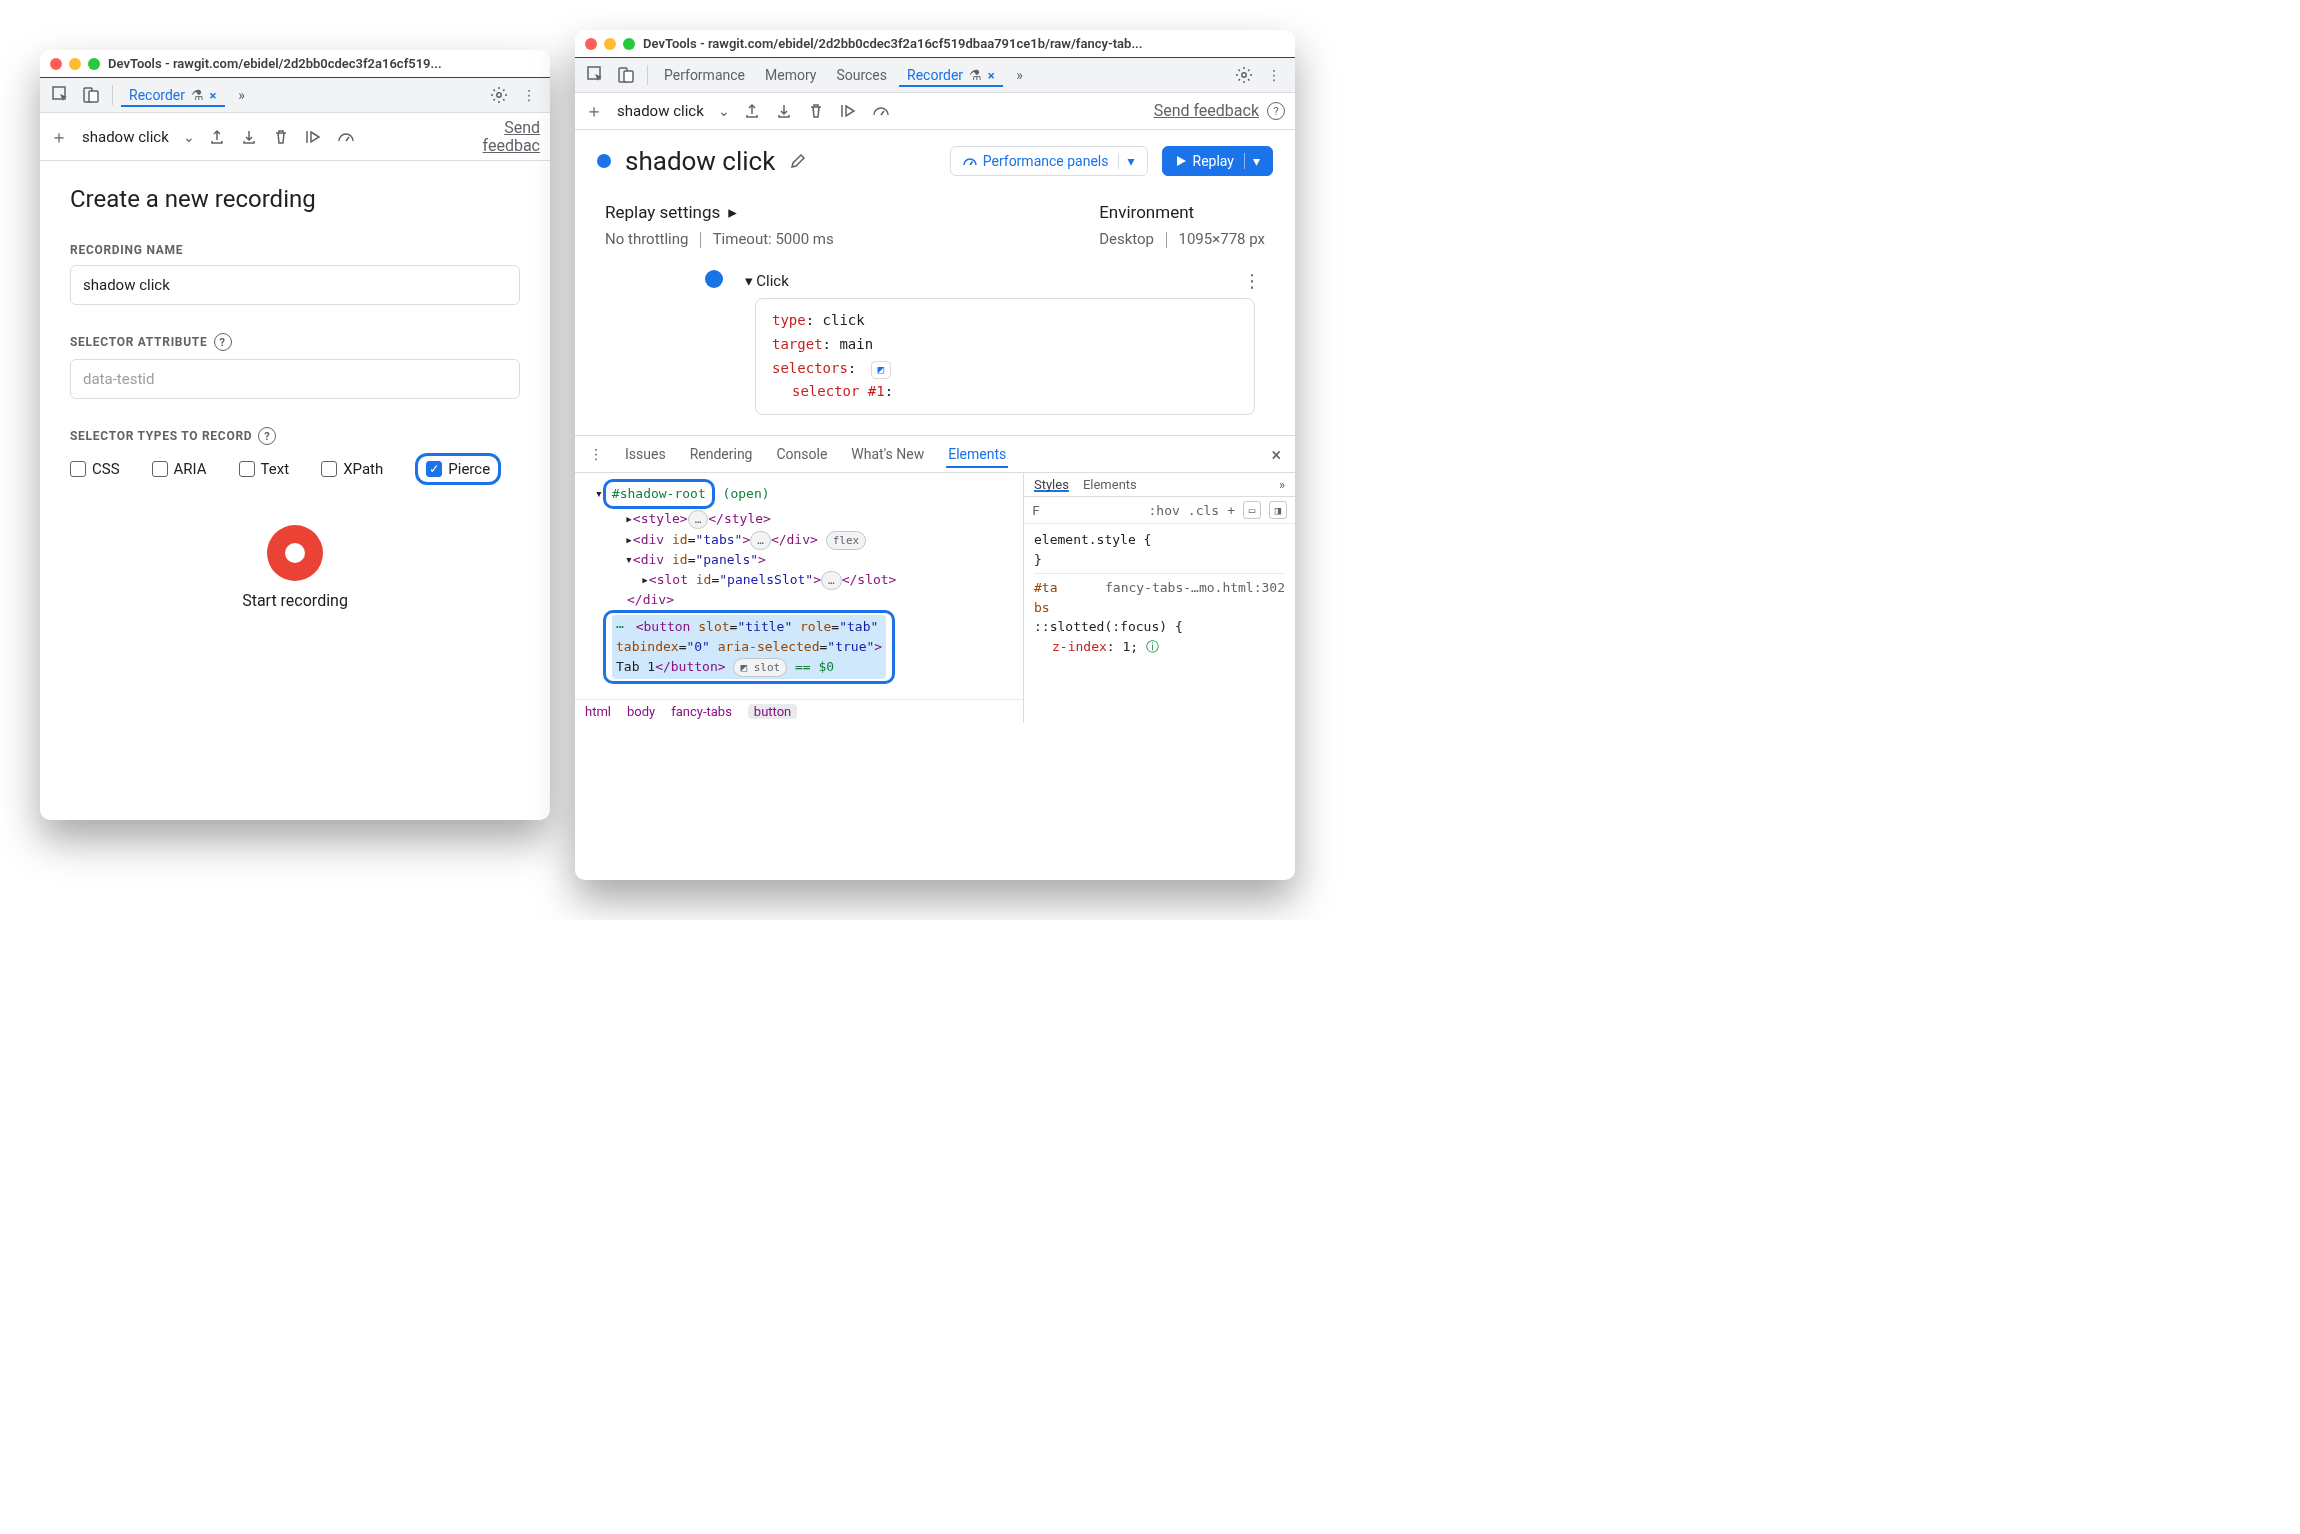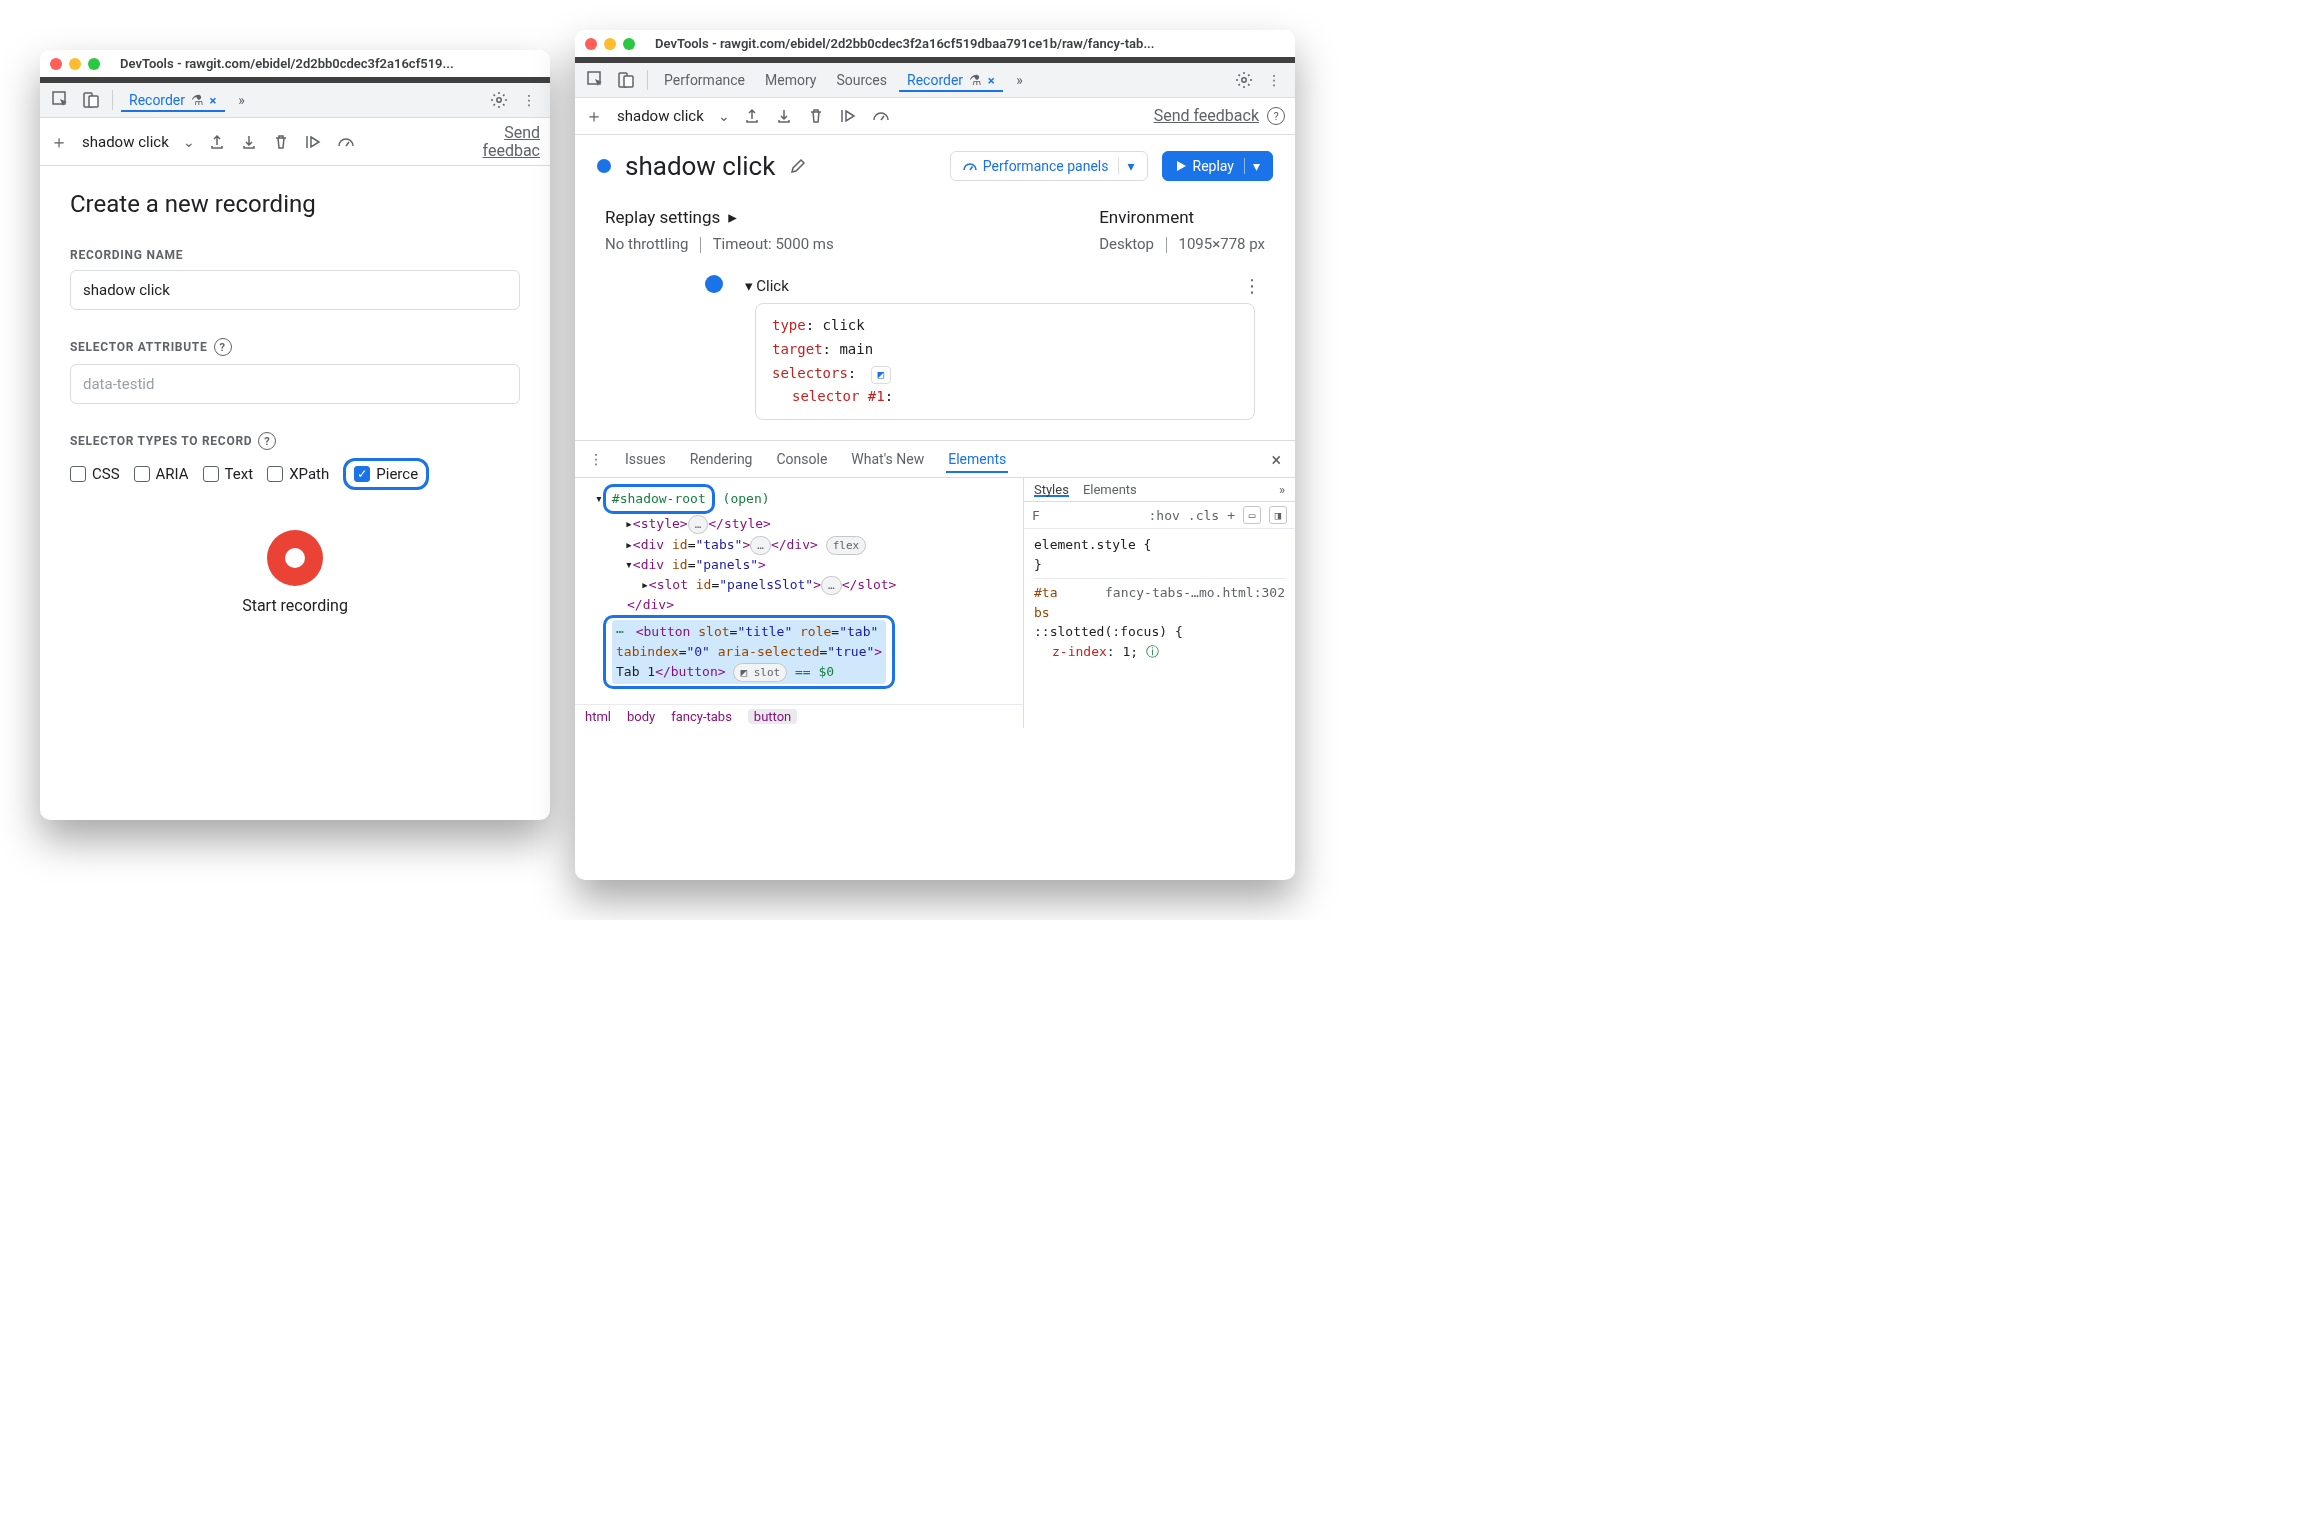--- a/index.html
+++ b/index.html
@@ -23,24 +23,24 @@
     border-radius: 10px;
     box-shadow: 0 20px 40px rgba(0,0,0,.35);
     overflow: hidden;
     display: flex;
     flex-direction: column;
   }
   .window.left  { left: 20px;  top: 30px;  width: 510px; height: 770px; }
   .window.right { left: 555px; top: 10px;  width: 720px; height: 850px; }
 
   .titlebar {
-    display: flex; align-items: center; gap: 20px;
+    display: flex; align-items: center; gap: 8px;
     padding: 6px 10px;
     background: #fff;
-    border-bottom: 6px solid #404040;
+    border-bottom: 1px solid #404040;
   }
   .traffic { display:flex; gap:7px; }
   .dot { width:12px; height:12px; border-radius:50%; }
   .dot.red{background:#ff5f57} .dot.yel{background:#febc2e} .dot.grn{background:#28c840}
   .titlebar .title { font-size:13px; color:#3c4043; white-space:nowrap; overflow:hidden; text-overflow:ellipsis; flex:1; font-weight:600;}
 
   .tabstrip {
     display:flex; align-items:center; gap:4px;
     padding: 4px 8px;
     border-bottom: 1px solid #dadce0;
@@ -70,21 +70,21 @@
   .helpcircle{border:1.5px solid #5f6368;border-radius:50%;width:18px;height:18px;display:inline-flex;align-items:center;justify-content:center;font-size:11px;color:#5f6368}
 
   
   .body { flex:1; overflow:auto; }
   .create-wrap{padding:20px 30px;}
   .h1{font-size:24px;font-weight:400;margin:4px 0 30px;}
   .fieldlabel{font-size:12px;font-weight:700;letter-spacing:.06em;color:#5f6368;text-transform:uppercase;margin-bottom:8px;display:flex;align-items:center;gap:6px}
   .input{width:100%;border:1px solid #dadce0;border-radius:6px;padding:10px 12px;font-size:15px;color:#202124;background:#fff}
   .input.placeholder{color:#9aa0a6}
   .section{margin-bottom:28px}
-  .checkrow{display:flex;gap:14px;align-items:center;margin-top:6px;flex-wrap:wrap}
+  .checkrow{display:flex;gap:32px;align-items:center;margin-top:6px;flex-wrap:wrap}
   .chk{display:inline-flex;align-items:center;gap:6px;font-size:15px;color:#202124}
   .cbox{width:16px;height:16px;border:1.5px solid #5f6368;border-radius:3px;display:inline-flex;align-items:center;justify-content:center;font-size:12px;color:#fff}
   .cbox.checked{background:#1a73e8;border-color:#1a73e8}
   .highlight-ring{border:3px solid #1a73e8;border-radius:12px;padding:4px 8px}
   .record-cta{display:flex;flex-direction:column;align-items:center;margin-top:40px;gap:10px}
   .recbtn{width:56px;height:56px;border-radius:50%;background:#ea4335;position:relative}
   .recbtn::after{content:'';position:absolute;inset:18px;border-radius:50%;background:#fff}
   .reclabel{font-size:16px;color:#202124}
 
   

